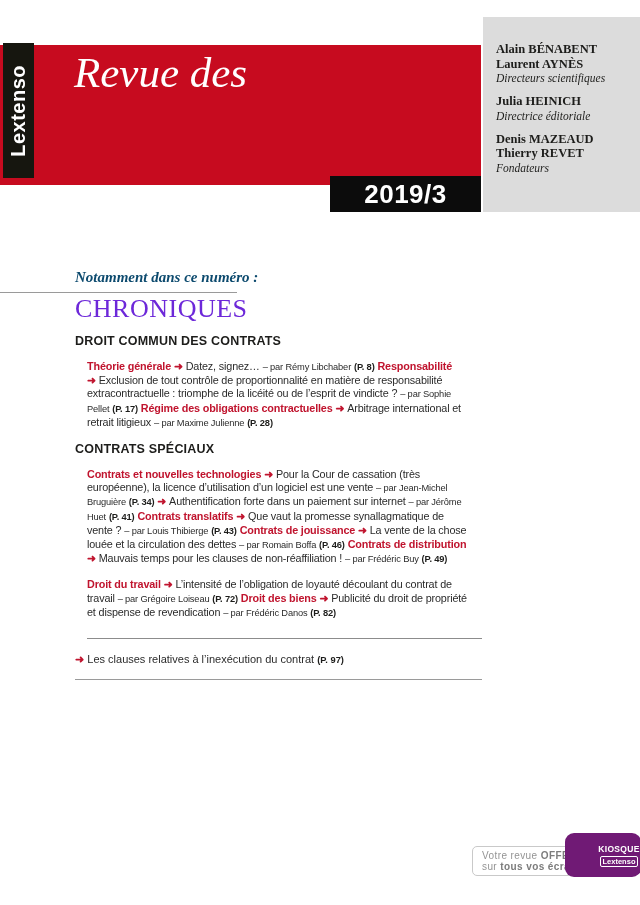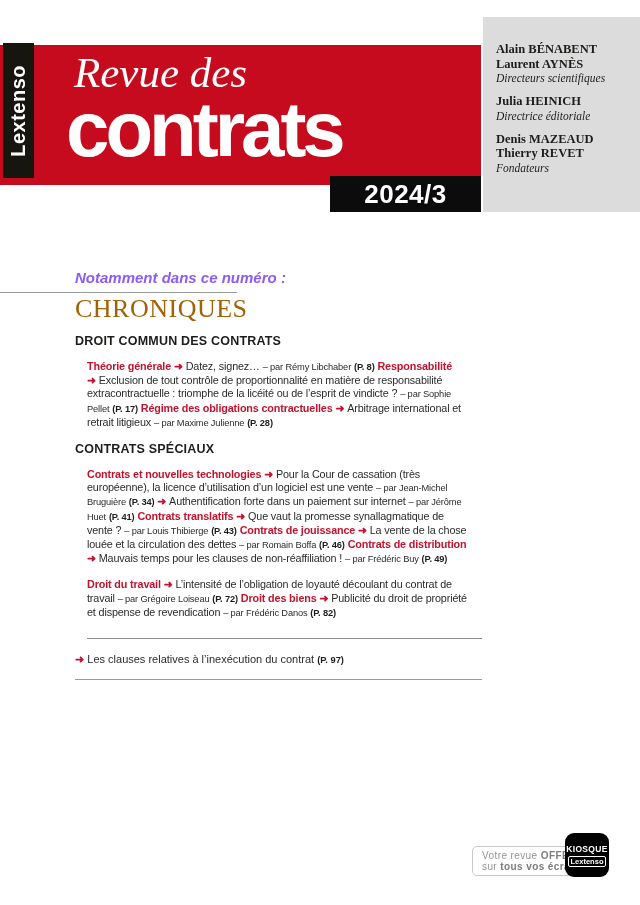--- a/index.html
+++ b/index.html
@@ -23,47 +23,47 @@
   .lex-bar span{writing-mode:vertical-rl;transform:rotate(180deg);color:#fff;font-weight:bold;
                 font-size:20px;letter-spacing:0.5px;}
 
   .frequency{position:absolute;left:75px;top:188px;font-size:14px;font-weight:bold;
              letter-spacing:0.2px;color:#1d1d1b;font-stretch:condensed;}
   .issue-box{position:absolute;left:330px;top:176px;width:151px;height:36px;background:#0c0c0c;
              color:#fff;display:flex;align-items:center;justify-content:center;
              font-size:26px;font-weight:bold;letter-spacing:0.5px;}
 
   
-  .intro{position:absolute;left:75px;top:269px;font-family:Liberation Sans, sans-serif;
-         font-style:italic;font-weight:bold;font-size:15px;color:#8b5cf6;}
+  .intro{position:absolute;left:75px;top:269px;font-family:Liberation Serif, serif;
+         font-style:italic;font-weight:bold;font-size:15px;color:#0c4a6e;}
   .intro-rule{position:absolute;left:0;top:292px;width:237px;height:1px;background:#9a9a9a;}
 
   .toc{position:absolute;left:75px;top:295px;width:407px;}
   .sec-head{display:flex;align-items:flex-end;margin:0 0 2px 0;}
   .sec-head h2{margin:0;font-family:"Liberation Serif",serif;font-weight:normal;font-size:26px;
-               line-height:28px;letter-spacing:0.5px;color:#a16207;}
+               line-height:28px;letter-spacing:0.5px;color:#6d28d9;}
   .head-rule{flex:1;height:1px;background:#8c8c8c;margin:0 0 6px 12px;}
   .group-title{font-size:12.5px;font-weight:bold;color:#1d1d1b;margin:11px 0 6px 0;letter-spacing:0.2px;}
   .entry-par{margin:12px;font-size:10.8px;line-height:13.2px;color:#2b2b2b;
              letter-spacing:-0.15px;font-stretch:condensed;}
   .topic{color:#c0142e;font-weight:bold;}
   .arrow{color:#c0142e;font-weight:bold;}
   .byline{font-size:9.3px;}
   .pageref{font-size:9.3px;font-weight:bold;color:#1d1d1b;}
   .dossier-item{margin:4px 0 0 0;font-size:11px;line-height:20px;color:#2b2b2b;font-stretch:condensed;}
   .bottom-rule{height:1px;background:#9a9a9a;margin-top:9px;}
   .dossier-sec{margin-top:18px;}
 
   
   .offer-pill{position:absolute;left:472px;top:846px;width:133px;height:30px;border:1px solid #c9c9c9;
               border-radius:5px;box-sizing:border-box;display:flex;flex-direction:column;justify-content:center;
               padding-left:9px;font-size:10px;line-height:11.5px;color:#949494;letter-spacing:0.4px;}
   .offer-pill b{color:#7c7c7c;}
-  .kiosque{position:absolute;left:565px;top:833px;width:44px;height:44px;background:#000000;border-radius:9px;
-           display:flex;flex-direction:column;align-items:center;justify-content:center;color:#fff;}
+  .kiosque{position:absolute;left:565px;top:833px;width:44px;height:44px;background:#701a75;border-radius:9px;
+           display:flex;flex-direction:column;align-items:center;justify-content:center;color:#fff;padding-left:32px;}
   .kiosque-top{font-size:8.5px;font-weight:bold;letter-spacing:0.3px;}
   .kiosque-box{border:1px solid #fff;border-radius:2px;font-size:7.5px;font-weight:bold;
                padding:0 2px;margin-top:2px;line-height:9px;}
 </style>
 </head>
 <body>
 
 <div id="page">
 
   <div class="gray-panel">
@@ -74,29 +74,28 @@
         <div class="board-name">Julia HEINICH</div>
         <div class="board-role">Directrice éditoriale</div>
         <div class="board-name">Denis MAZEAUD</div>
         <div class="board-name">Thierry REVET</div>
         <div class="board-role">Fondateurs</div>
       </div>
   </div>
 
   <div class="banner">
     <div class="title-italic">Revue des</div>
-    <div class="title-bold">contrats</div>
   </div>
 
   <div class="lex-bar">
     <span>Lextenso</span>
   </div>
 
   <div class="issue-box">
-    <span>2024/3</span>
+    <span>2019/3</span>
   </div>
 
   <div class="intro">Notamment dans ce numéro :</div>
   <div class="intro-rule"></div>
   <div class="toc">
       <div>
         <div class="sec-head">
           <h2>CHRONIQUES</h2>
         </div>
         <div class="group-title">DROIT COMMUN DES CONTRATS</div>

